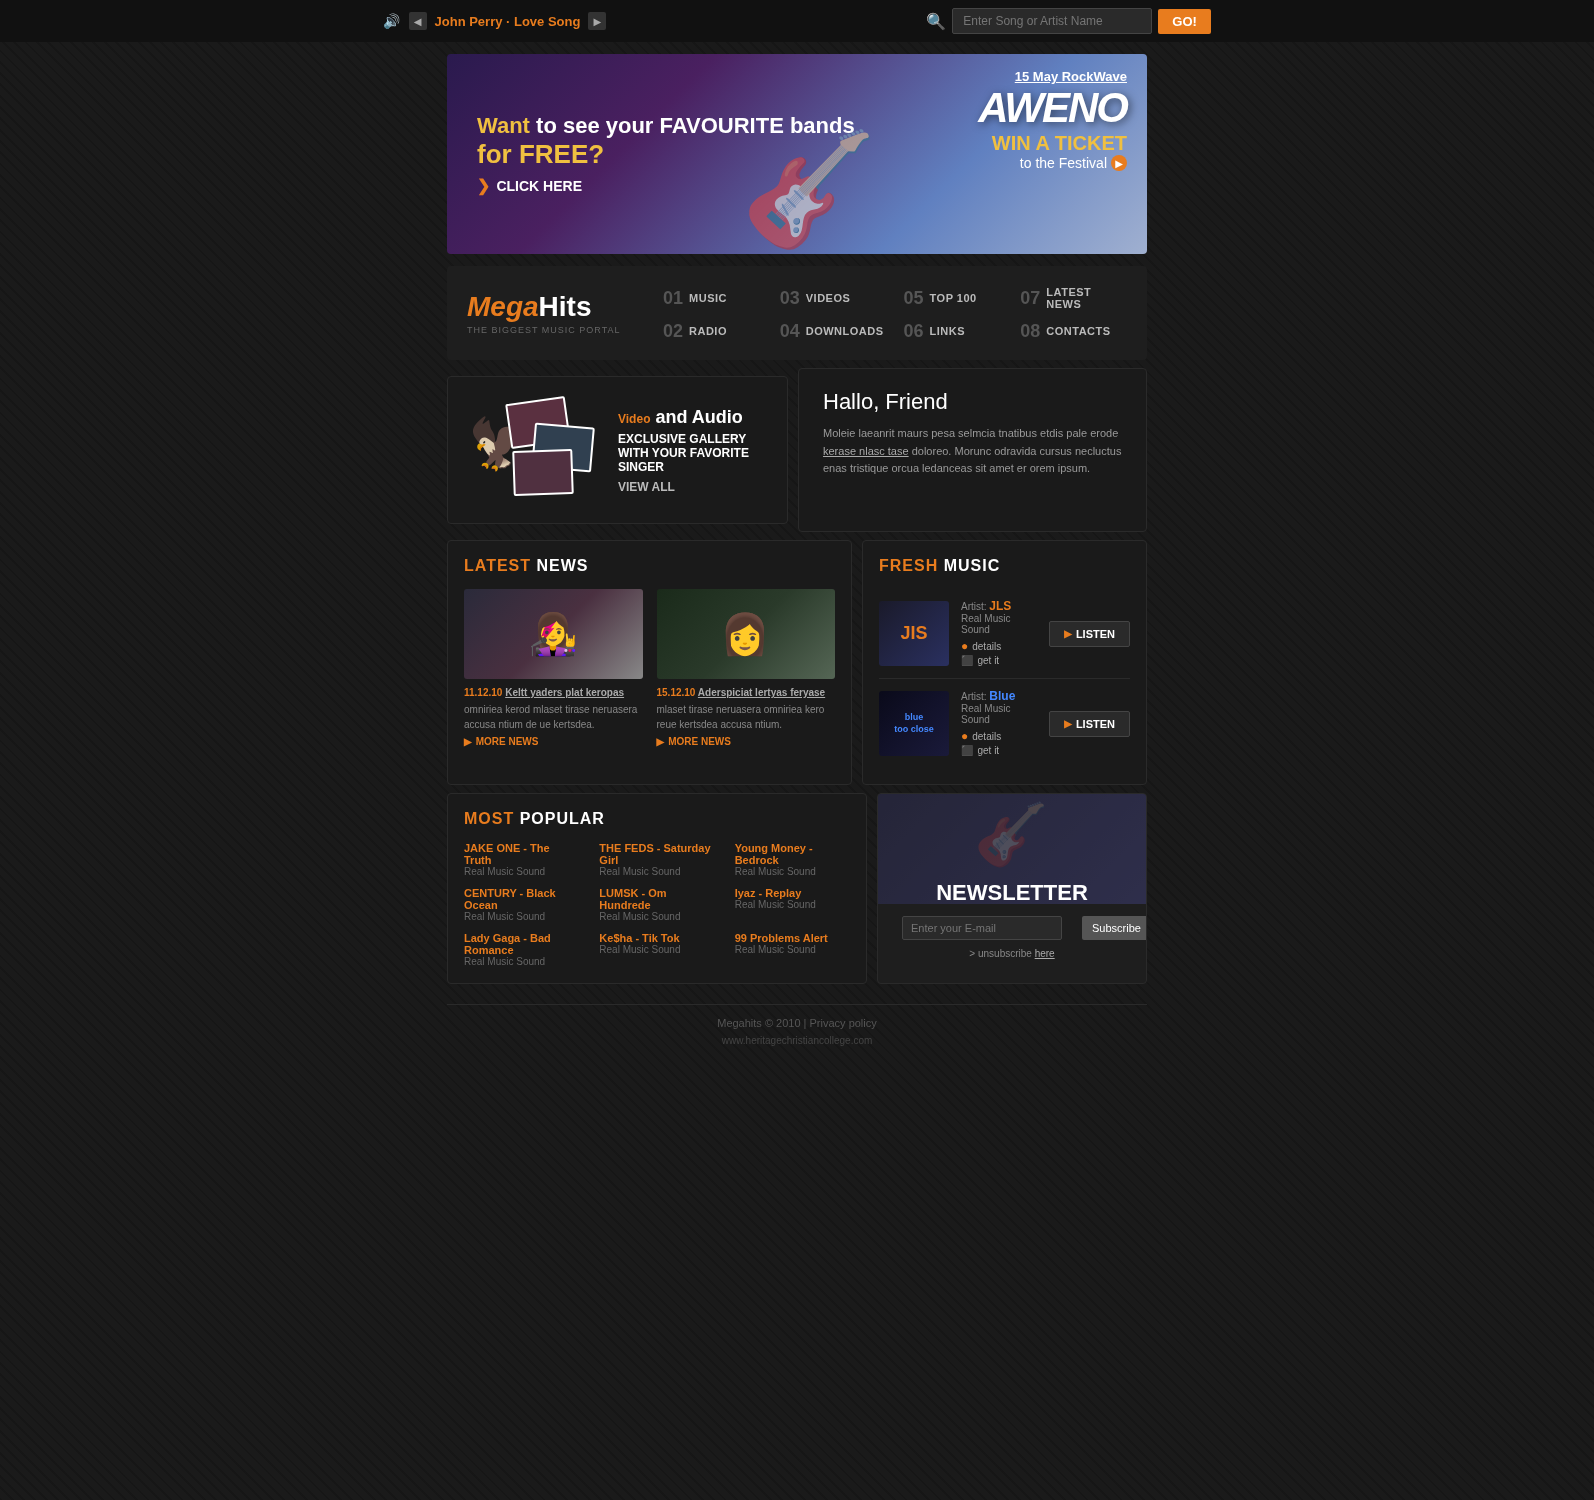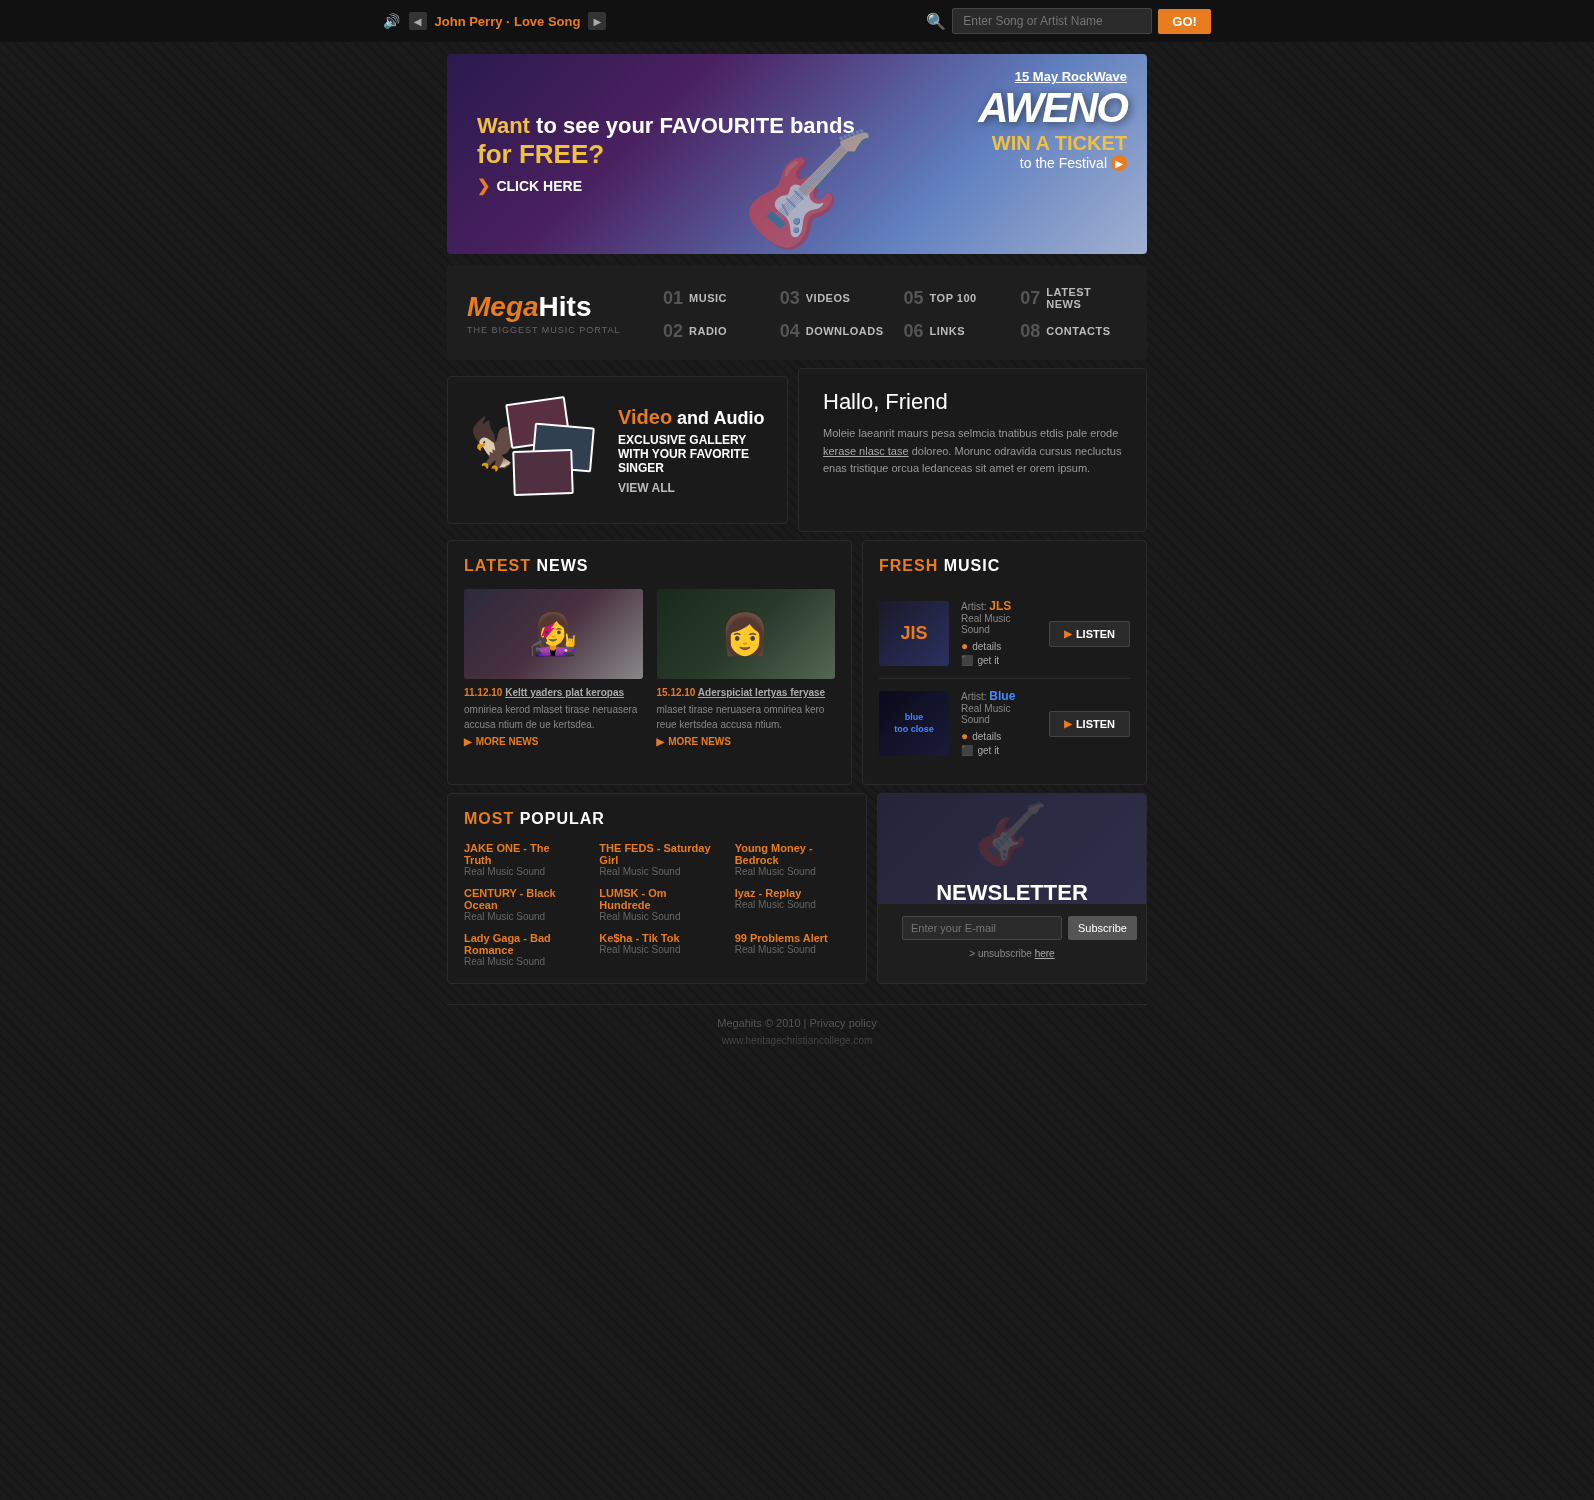--- a/index.html
+++ b/index.html
@@ -469,21 +469,21 @@
     .newsletter-title {
       color: #fff;
       font-size: 22px;
       font-weight: bold;
       margin: 70px 0 10px;
       position: relative;
       z-index: 2;
     }
     .email-row {
       display: flex;
-      gap: 6px;
+      gap: 20px;
       margin-bottom: 8px;
       position: relative;
       z-index: 2;
       padding-left: 8px;
     }
     .email-input {
       flex: 1;
       background: #2a2a2a;
       border: 1px solid #444;
       color: #ccc;
@@ -622,21 +622,21 @@
       <div class="gallery-icon">
         <span class="wings">🦅</span>
         <div class="photo-stack">
           <div class="photo" style="top:0;left:15px;"></div>
           <div class="photo" style="top:25px;left:40px;"></div>
           <div class="photo" style="top:50px;left:20px;"></div>
         </div>
       </div>
       <div class="gallery-text">
         <div>
-          <span style="color:#e87c1e;font-size:20px;font-weight:bold;">Video</span><span style="color:#fff;font-size:18px;font-weight:bold;"> and Audio</span>
+          <span style="color:#e87c1e;font-size:12px;font-weight:bold;">Video</span><span style="color:#fff;font-size:18px;font-weight:bold;"> and Audio</span>
         </div>
         <div class="subtitle" style="color:#fff;font-size:12px;font-weight:bold;margin-top:4px;">EXCLUSIVE GALLERY WITH YOUR FAVORITE SINGER</div>
         <div class="view-all">VIEW ALL</div>
       </div>
     </div>
     <div class="hello-section">
       <div class="hello-title">Hallo, Friend</div>
       <div class="hello-text">
         <span>Moleie laeanrit maurs pesa selmcia tnatibus etdis pale erode</span> <a>kerase nlasc tase</a><span> doloreo. Morunc odravida cursus necluctus enas tristique orcua ledanceas sit amet er orem ipsum.</span>
       </div>

